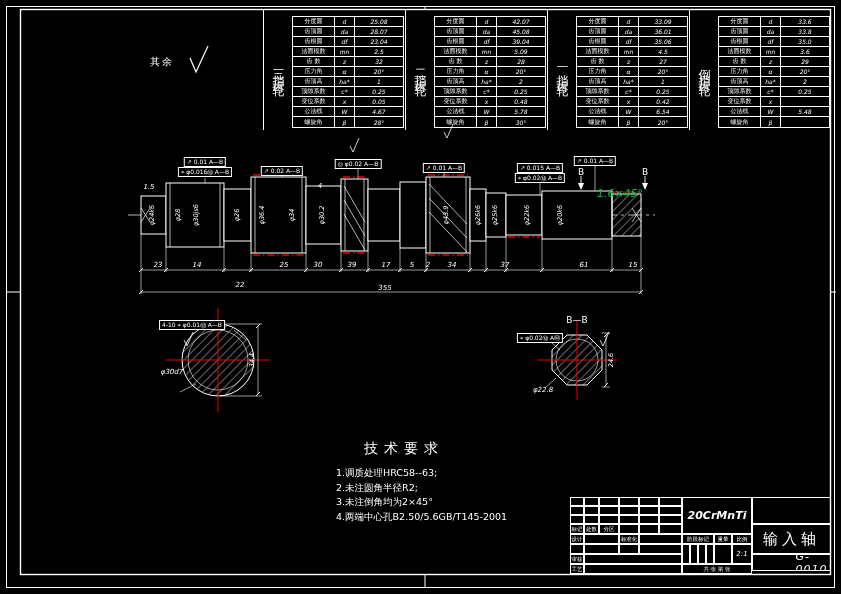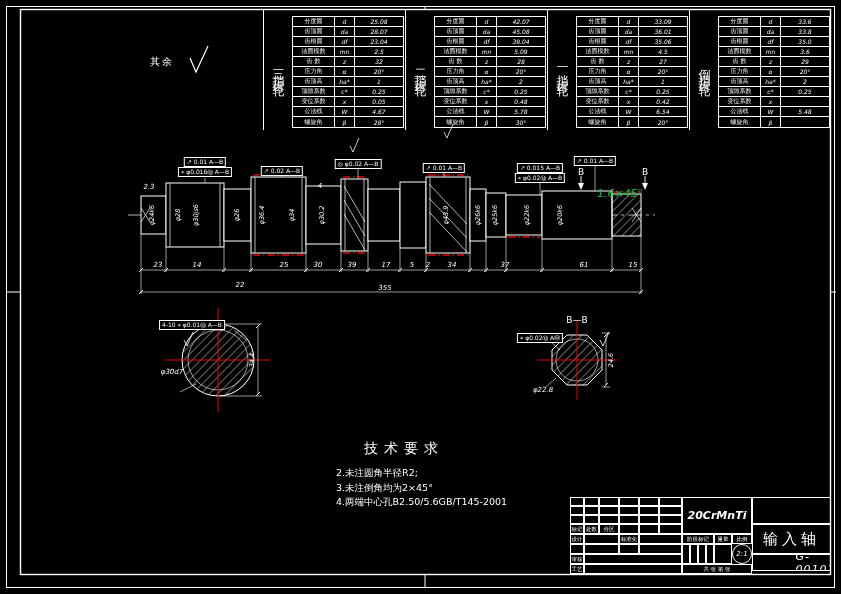--- a/index.html
+++ b/index.html
@@ -372,20 +372,21 @@
             <div class="gt-c gt-s">β</div>
             <div class="gt-c gt-v"></div>
           </div>
         </div>
       </div>
     </div>
 
   <div id="tech">
     <div id="tech-title">技术要求</div>
     <div id="tech-items">
+        <div class="tech-item">1.调质处理HRC58--63;</div>
         <div class="tech-item">2.未注圆角半径R2;</div>
         <div class="tech-item">3.未注倒角均为2×45°</div>
         <div class="tech-item">4.两端中心孔B2.50/5.6GB/T145-2001</div>
       </div>
   </div>
 
   <div class="lab frame" style="left:192px;top:325px">4-10 ⌖ φ0.01Ⓜ A—B</div>
   <div class="lab italic" style="left:172px;top:372px">φ30d7</div>
   <div class="lab vert italic" style="left:252px;top:360px">34.4</div>
 
@@ -436,40 +437,40 @@
       <div class="tb-cell" style="left: 14px; top: 67px; width: 98px; height: 10px;"></div>
       <div class="tb-cell tb-mat" style="left: 112px; top: 0px; width: 70px; height: 37px;">20CrMnTi</div>
       <div class="tb-cell tb-small" style="left: 112px; top: 37px; width: 32px; height: 10px;">阶段标记</div>
       <div class="tb-cell tb-small" style="left: 144px; top: 37px; width: 18px; height: 10px;">重量</div>
       <div class="tb-cell tb-small" style="left: 162px; top: 37px; width: 20px; height: 10px;">比例</div>
       <div class="tb-cell" style="left: 112px; top: 47px; width: 8px; height: 20px;"></div>
       <div class="tb-cell" style="left: 120px; top: 47px; width: 8px; height: 20px;"></div>
       <div class="tb-cell" style="left: 128px; top: 47px; width: 8px; height: 20px;"></div>
       <div class="tb-cell" style="left: 136px; top: 47px; width: 8px; height: 20px;"></div>
       <div class="tb-cell" style="left: 144px; top: 47px; width: 18px; height: 20px;"></div>
-      <div class="tb-cell tb-scale" style="left: 162px; top: 47px; width: 20px; height: 20px; border-radius: 10px;">2:1</div>
+      <div class="tb-cell tb-scale" style="left: 162px; top: 47px; width: 20px; height: 20px;">2:1</div>
       <div class="tb-cell tb-small" style="left: 112px; top: 67px; width: 70px; height: 10px;">共  张  第  张</div>
       <div class="tb-cell" style="left: 182px; top: 0px; width: 79px; height: 27px;"></div>
       <div class="tb-cell tb-name" style="left: 182px; top: 27px; width: 79px; height: 30px;">输入轴</div>
       <div class="tb-cell tb-num" style="left: 182px; top: 57px; width: 79px; height: 17px; padding-left: 48px;">G-00101</div>
     </div>
 <div class="lab italic" style="left: 158px; top: 265px;">23</div>
     <div class="lab italic" style="left: 197px; top: 265px;">14</div>
     <div class="lab italic" style="left: 240px; top: 265px; margin-top: 20px;">22</div>
     <div class="lab italic" style="left: 284px; top: 265px;">25</div>
     <div class="lab italic" style="left: 318px; top: 265px;">30</div>
     <div class="lab italic" style="left: 352px; top: 265px; text-align: right;">39</div>
     <div class="lab italic" style="left: 386px; top: 265px;">17</div>
     <div class="lab italic" style="left: 412px; top: 265px;">5</div>
     <div class="lab italic" style="left: 428px; top: 265px;">2</div>
     <div class="lab italic" style="left: 452px; top: 265px;">34</div>
     <div class="lab italic" style="left: 505px; top: 265px;">37</div>
     <div class="lab italic" style="left: 570px; top: 265px; padding-left: 28px;">61</div>
     <div class="lab italic" style="left: 633px; top: 265px;">15</div>
-    <div class="lab italic" style="left: 149px; top: 187px;">2.3</div>
+    <div class="lab italic" style="left: 149px; top: 187px;">1.5</div>
     <div class="lab italic" style="left: 320px; top: 186px;">4</div>
     <div class="lab vert italic" style="left: 152px; top: 215px;">φ24k6</div>
     <div class="lab vert italic" style="left: 178px; top: 215px;">φ28</div>
     <div class="lab vert italic" style="left: 196px; top: 215px;">φ30js6</div>
     <div class="lab vert italic" style="left: 237px; top: 215px;">φ26</div>
     <div class="lab vert italic" style="left: 262px; top: 215px;">φ36.4</div>
     <div class="lab vert italic" style="left: 292px; top: 215px;">φ34</div>
     <div class="lab vert italic" style="left: 322px; top: 215px;">φ30.2</div>
     <div class="lab vert italic" style="left: 446px; top: 215px;">φ43.9</div>
     <div class="lab vert italic" style="left: 478px; top: 215px;">φ26k6</div>

